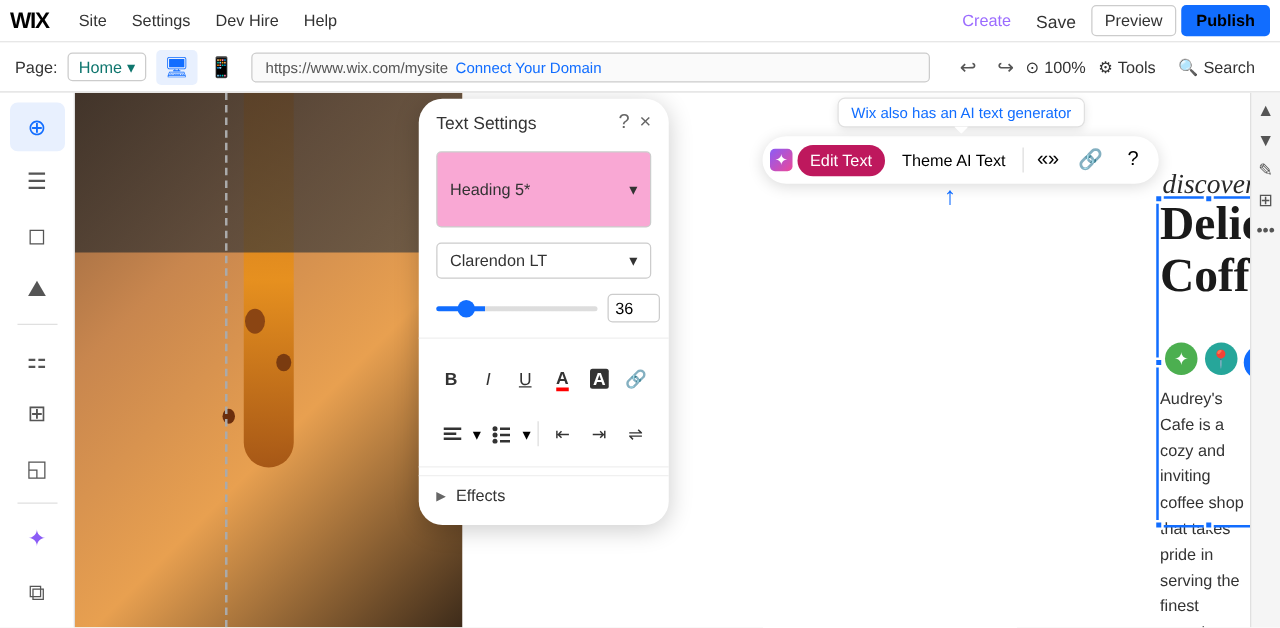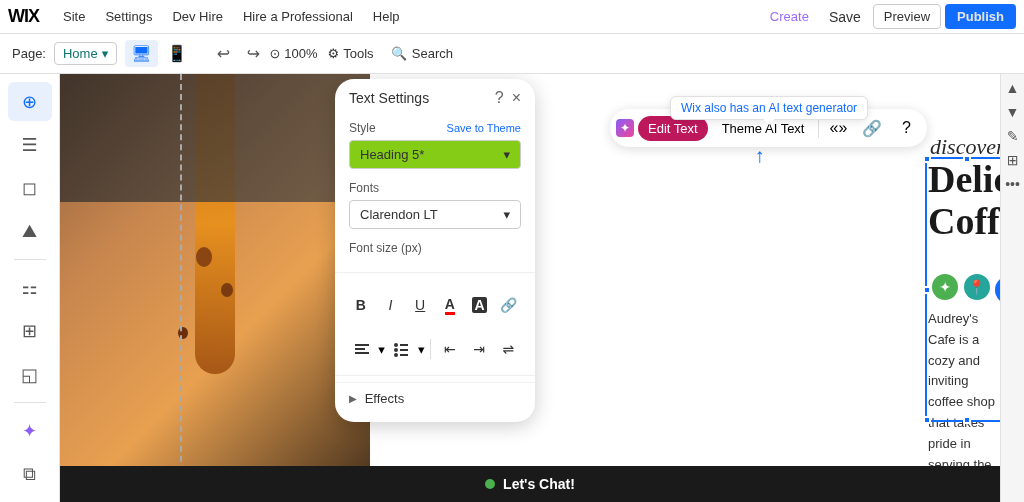--- a/index.html
+++ b/index.html
@@ -17,21 +17,21 @@
     }
     .nav-item {
       padding: 4px 8px; font-size: 13px; color: #333; cursor: pointer;
       border-radius: 3px;
     }
     .nav-spacer { flex: 1; }
     .btn-upgrade { color: #9b6bff; font-size: 13px; padding: 4px 8px; cursor: pointer; }
     .btn-save { color: #333; font-size: 14px; padding: 4px 8px; cursor: pointer; }
     .btn-preview { color: #333; font-size: 13px; padding: 4px 10px; cursor: pointer; border: 1px solid #ccc; border-radius: 4px; }
     .btn-publish {
-      background: #116dff; color: #e5e5e5; border: none; border-radius: 4px;
+      background: #116dff; color: #000000; border: none; border-radius: 4px;
       padding: 5px 12px; font-size: 13px; font-weight: 600; cursor: pointer;
     }
 
     
     .second-nav {
       display: flex; align-items: center; height: 40px; background: #fff;
       border-bottom: 1px solid #e0e0e0; padding: 0 12px; gap: 8px;
       position: relative; z-index: 100;
     }
     .page-label { font-size: 13px; color: #333; }
@@ -127,22 +127,22 @@
 
     .panel-section { padding: 6px 14px; }
     .panel-label {
       display: flex; justify-content: space-between; align-items: center;
       font-size: 12px; color: #555; margin-bottom: 5px;
     }
     .save-theme { font-size: 11px; color: #116dff; cursor: pointer; }
 
     .style-dropdown {
       display: flex; align-items: flex-end; justify-content: space-between;
-      border: 1px solid #ccc; border-radius: 4px; padding: 6px 10px;
-      cursor: pointer; font-size: 13px; color: #333; background: #84cc16;
+      border: 1px solid #ccc; border-radius: 4px; padding: 22px 10px;
+      cursor: pointer; font-size: 13px; color: #333; background: #f9a8d4;
     }
     .font-dropdown {
       display: flex; align-items: center; justify-content: space-between;
       border: 1px solid #ccc; border-radius: 4px; padding: 6px 10px;
       cursor: pointer; font-size: 13px; color: #333; background: #fff;
     }
 
     .font-size-row {
       display: flex; align-items: center; gap: 8px;
     }
@@ -199,21 +199,21 @@
     }
     .ai-btn.active { background: #be185d; color: #fff; }
     .ai-separator { width: 1px; height: 20px; background: #ddd; }
     .ai-icon-btn {
       width: 30px; height: 30px; display: flex; align-items: center; justify-content: center;
       cursor: pointer; border-radius: 50%; border: none; background: transparent; font-size: 16px;
     }
 
     
     .ai-tooltip {
-      position: absolute; top: 22px; left: 610px;
+      position: absolute; top: 4px; left: 610px;
       background: #fff; border: 1px solid #e0e0e0; border-radius: 6px;
       padding: 4px 10px; font-size: 12px; color: #116dff;
       box-shadow: 0 2px 8px rgba(0,0,0,0.1); z-index: 300;
       white-space: nowrap;
     }
     .ai-tooltip::after {
       content: ''; position: absolute; bottom: -6px; left: 50%;
       transform: translateX(-50%);
       width: 10px; height: 6px;
       background: #fff; clip-path: polygon(0 0, 100% 0, 50% 100%);
@@ -320,38 +320,41 @@
     .panel-divider { height: 1px; background: #f0f0f0; margin: 6px 0; }
   </style>
 </head>
 <body>
 
 <div class="top-nav">
   <span class="wix-logo">WIX</span>
   <span class="nav-item">Site</span>
   <span class="nav-item">Settings</span>
   <span class="nav-item">Dev Hire</span>
-  <span class="nav-item">Hire a Professional</span>
   <span class="nav-item">Help</span>
   <div class="nav-spacer"></div>
   <span class="btn-upgrade">Create</span>
   <span class="btn-save">Save</span>
   <span class="btn-preview">Preview</span>
   <button class="btn-publish">Publish</button>
 </div>
 
 <div class="second-nav">
   <span class="page-label">Page:</span>
   <div class="page-select">
     <span>Home</span>
     <span>▾</span>
   </div>
   <div class="device-icons">
     <span class="device-icon active">🖥</span>
     <span class="device-icon">📱</span>
+  </div>
+  <div class="url-bar">
+    <span class="url-text">https://www.wix.com/mysite</span>
+    <span class="url-connect">Connect Your Domain</span>
   </div>
   <div class="nav-icons">
     <div class="nav-icon-btn">↩</div>
     <div class="nav-icon-btn">↪</div>
     <div class="zoom-indicator">
       <span>⊙</span>
       <span>100%</span>
     </div>
     <div class="tools-btn">
       <span>⚙</span>
@@ -459,59 +462,49 @@
     </div>
 
     <div class="right-scroll">
       <div class="scroll-btn">▲</div>
       <div class="scroll-btn">▼</div>
       <div class="scroll-btn">✎</div>
       <div class="scroll-btn">⊞</div>
       <div class="scroll-btn">•••</div>
     </div>
 
-    <div class="lets-chat">
-      <div class="lets-chat-dot"></div>
-      <span>Let's Chat!</span>
-    </div>
   </div>
 
   <div class="text-settings-panel">
     <div class="panel-header">
       <span class="panel-title">Text Settings</span>
       <div class="panel-header-icons">
         <span class="panel-icon">?</span>
         <span class="panel-icon">×</span>
       </div>
     </div>
 
     <div class="panel-section">
-      <div class="panel-label">
-        <span>Style</span>
-        <span class="save-theme">Save to Theme</span>
-      </div>
       <div class="style-dropdown">
         <span>Heading 5*</span>
         <span>▾</span>
       </div>
     </div>
 
     <div class="panel-section">
-      <div class="panel-label">
-        <span>Fonts</span>
-      </div>
       <div class="font-dropdown">
         <span>Clarendon LT</span>
         <span>▾</span>
       </div>
     </div>
 
     <div class="panel-section">
-      <div class="panel-label">
-        <span>Font size (px)</span>
+      <div class="font-size-row">
+        <input type="range" class="font-size-slider" min="8" max="200" value="36" style="">
+        <input type="number" class="font-size-input" value="36" style="">
       </div>
     </div>
 
     <div class="panel-divider"></div>
 
     <div class="panel-section">
       <div class="format-row">
         <button class="format-btn" style="font-weight:900;">B</button>
         <button class="format-btn" style="font-style:italic;">I</button>
         <button class="format-btn" style="text-decoration:underline;">U</button>

